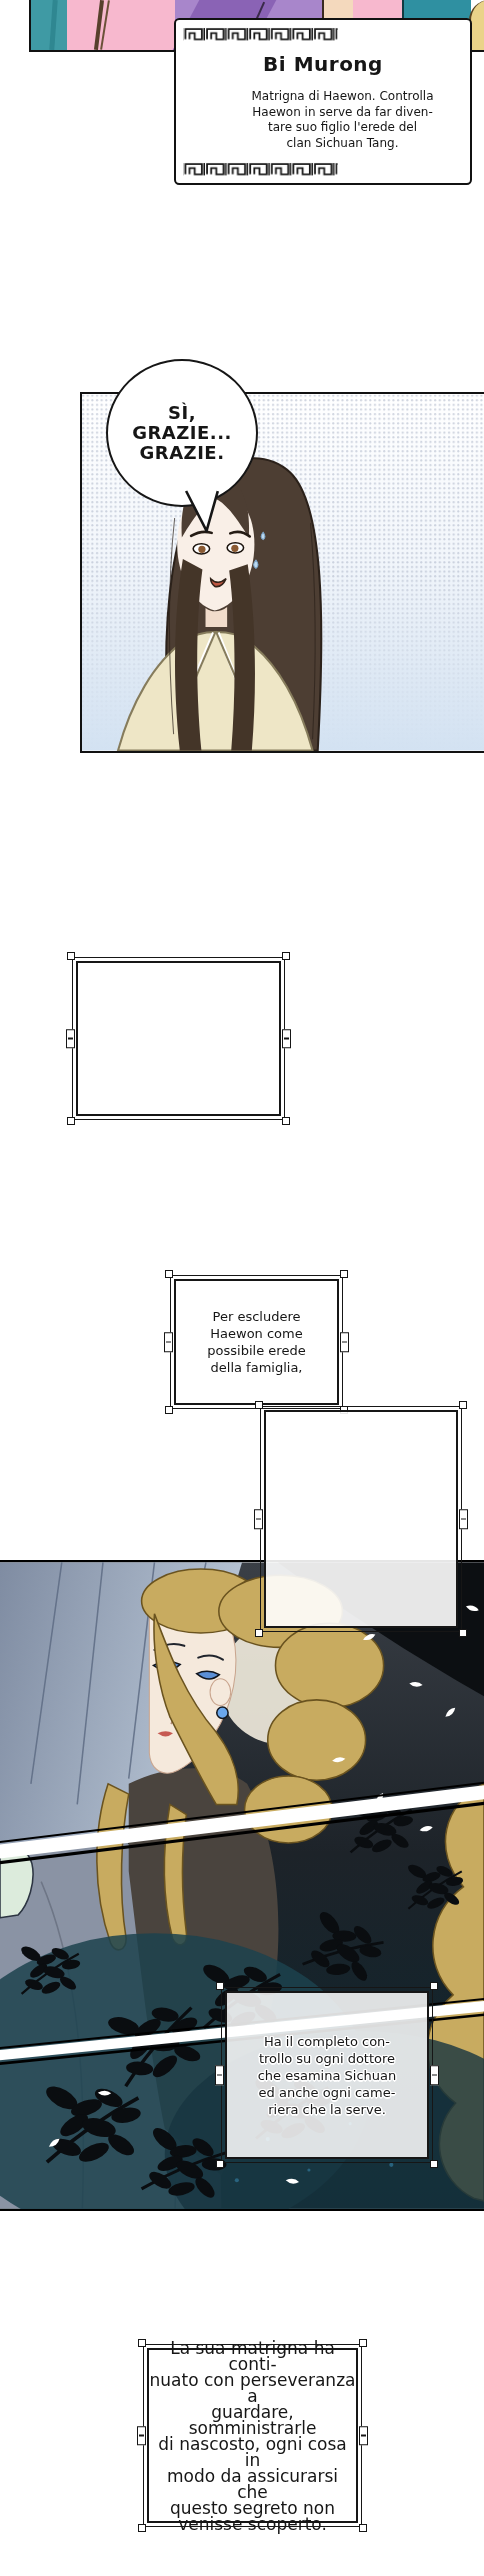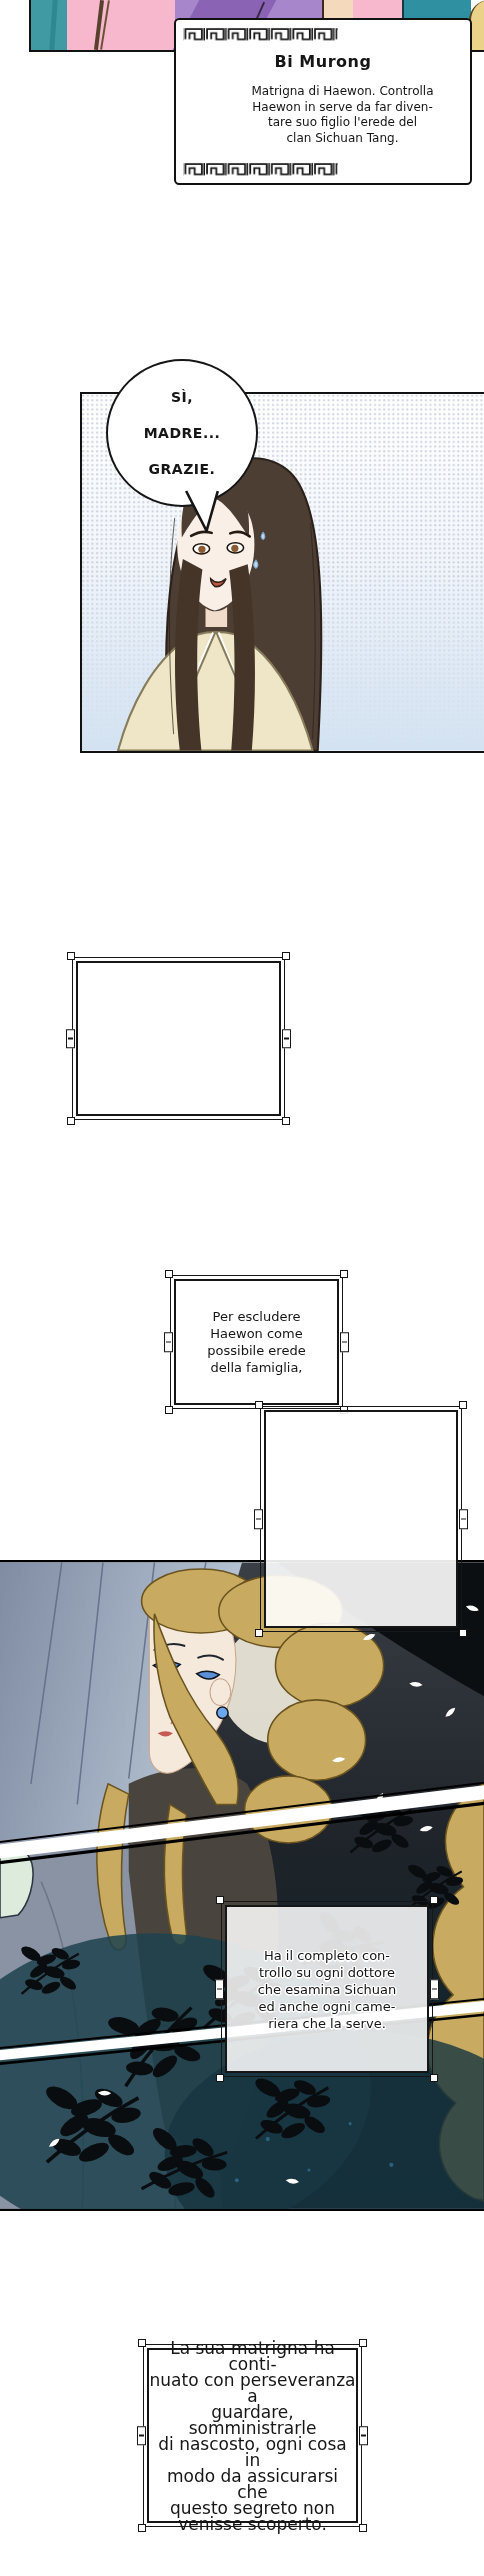--- a/index.html
+++ b/index.html
@@ -9,51 +9,51 @@
   
   .top-panel{position:absolute;left:29px;top:0;width:455px;height:50px;
              border-left:2.6px solid #111;border-bottom:2.6px solid #111;overflow:hidden;z-index:1;}
   .tp{position:absolute;top:0;height:100%;}
 
   
   .card{position:absolute;left:174px;top:18px;width:298px;height:167px;background:#fff;
         border:2.6px solid #111;border-radius:5.2px;z-index:5;box-sizing:border-box;}
   .strip{position:absolute;left:6.7px;right:6.7px;height:14.4px;}
   .strip.top{top:6.7px;} .strip.bot{bottom:6.7px;}
-  .card-title{margin-top:32px;text-align:center;font-size:16px;font-weight:bold;letter-spacing:0.5px;}
+  .card-title{margin-top:32px;text-align:center;font-size:20px;font-weight:bold;letter-spacing:0.5px;}
   .card-body{margin-top:13.4px;text-align:center;font-size:12px;line-height:15.5px;margin-left:39px;}
 
   
   .girl-panel{position:absolute;left:80px;top:392px;width:404px;height:357px;
               border:2.6px solid #111;border-right:none;overflow:hidden;z-index:1;background:#fff;}
 
   
   .bubble{position:absolute;left:106px;top:359px;width:148px;height:144px;background:#fff;
           border:2.6px solid #161616;border-radius:50%;z-index:6;
           display:flex;flex-direction:column;align-items:center;justify-content:center;
-          text-align:center;font-size:14px;font-weight:bold;line-height:20px;letter-spacing:0.5px;gap:16px;}
+          text-align:center;font-size:18px;font-weight:bold;line-height:20px;letter-spacing:0.5px;}
   .tail{position:absolute;left:181px;top:490px;z-index:7;}
 
   
   .obox{position:absolute;background:#fff;border:2.1px solid #161616;z-index:5;box-sizing:border-box;
         display:flex;align-items:center;justify-content:center;text-align:center;}
   .obox:before{content:"";position:absolute;inset:-6.2px;border:1.5px solid #161616;pointer-events:none;}
   .obox .txt{font-size:13px;line-height:17px;}
   .line{display:block;}
   .orn{position:absolute;background:#fff;border:1.5px solid #161616;width:6.2px;height:6.2px;}
   .orn.tl{left:-10.8px;top:-10.8px}.orn.tr{right:-10.8px;top:-10.8px}
   .orn.bl{left:-10.8px;bottom:-10.8px}.orn.br{right:-10.8px;bottom:-10.8px}
   .orn.ml,.orn.mr{width:7.7px;height:17.5px;top:50%;transform:translateY(-50%);}
   .orn.ml{left:-12.4px}.orn.mr{right:-12.4px}
   .orn.ml:after,.orn.mr:after{content:"";position:absolute;left:1px;right:1px;top:50%;height:1.5px;
         background:#161616;transform:translateY(-50%);}
   .box-beh{left:76px;top:961px;width:205px;height:155px;}
   .box-per{left:174px;top:1279px;width:165px;height:126px;}
   .box-bi{left:264px;top:1410px;width:194px;height:218px;background:rgba(255,255,255,0.90);}
-  .box-ha{left:225px;top:1905px;width:204px;height:168px;background:rgba(255,255,255,0.86);z-index:6;}
+  .box-ha{left:225px;top:1991px;width:204px;height:168px;background:rgba(255,255,255,0.86);z-index:6;}
   .box-la{left:147px;top:2348px;width:211px;height:175px;}
   .outlined{text-shadow:-1px -1px 0 #fff,1px -1px 0 #fff,-1px 1px 0 #fff,1px 1px 0 #fff,
             0 1.5px 0 #fff,0 -1.5px 0 #fff,1.5px 0 0 #fff,-1.5px 0 0 #fff;}
 
   
   .dark-panel{position:absolute;left:0;top:1560px;width:484px;height:647px;
               border-top:2.6px solid #000;border-bottom:2.6px solid #000;z-index:2;overflow:hidden;
               box-sizing:content-box;}
 </style>
 </head>
@@ -154,21 +154,21 @@
       <path d="M322,330 C338,440 340,568 330,692 L290,692 C300,566 298,436 286,342 Z" fill="#443528"></path>
       <g stroke="#2b211a" stroke-width="2" fill="none" opacity="0.7">
         <path d="M180,240 C165,380 168,520 178,660"></path>
           <path d="M444,250 C456,390 455,530 448,670"></path>
       </g>
     </svg>
   </div>
 
   <div class="bubble">
     <span class="line">SÌ,</span>
-    <span class="line">MADRE...</span>
+    <span class="line">GRAZIE...</span>
     <span class="line">GRAZIE.</span>
   </div>
   <svg class="tail" width="46" height="45" viewBox="0 0 90 88">
     <path d="M10,2 L72,2 L50,80 Z" fill="#fff"></path>
     <path d="M10,2 L50,80 L72,2" fill="none" stroke="#161616" stroke-width="5" stroke-linejoin="round"></path>
   </svg>
 
   <div class="obox box-beh">
     <span class="orn tl"></span>
       <span class="orn tr"></span>

